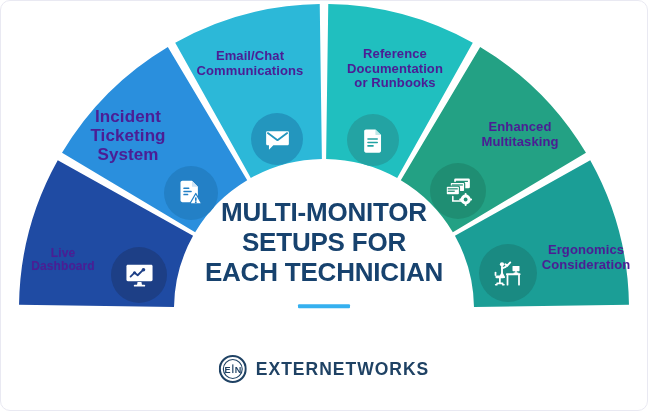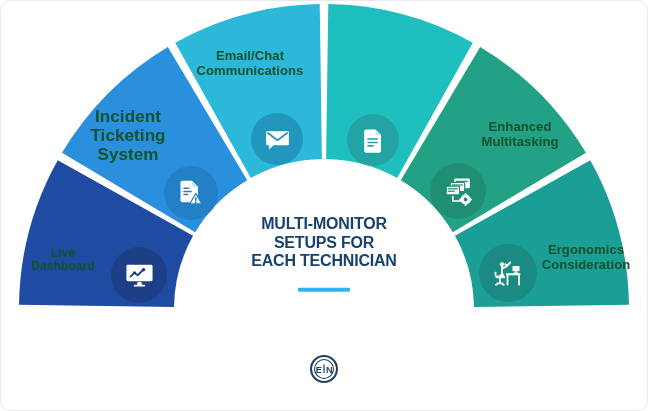--- a/index.html
+++ b/index.html
@@ -16,21 +16,21 @@
     border:1px solid #e9e9f2;
     border-radius:10px;
     box-sizing:border-box;
     overflow:hidden;
   }
   #wheel{position:absolute;left:0;top:0;width:648px;height:411px;}
 
   
   .seg-label{
     position:absolute;
-    color:#14532d;
+    color:#4c1d95;
     font-weight:bold;
     text-align:center;
     line-height:1.12;
     letter-spacing:.1px;
     transform:translate(-50%,-50%);
     white-space:pre-line;
     text-shadow:0 0 1px rgba(0,0,0,.05);
     pointer-events:none;
   }
 
@@ -47,21 +47,21 @@
   #center-block{
     position:absolute;
     left:323px;top:252px;
     transform:translate(-50%,-50%);
     width:250px;
     text-align:center;
   }
   #center-title{
     color:#17426e;
     font-weight:bold;
-    font-size:16px;
+    font-size:26px;
     line-height:1.16;
     letter-spacing:-0.2px;
     white-space:pre-line;
     font-stretch:condensed;
   }
   #title-rule{
     width:52px;height:4px;
     background:#35b0ef;
     margin:17px auto 0 auto;
     border-radius:1px;
@@ -114,20 +114,23 @@
                A 150 150 0 0 0 453.94 234.82 Z" fill="#1b9e96"></path>
     </svg>
 
   <div class="seg-label" style="left: 62px; top: 259px; font-size: 12px;">Live
 Dashboard</div>
   <div class="seg-label" style="left: 127px; top: 135px; font-size: 17px;">Incident
 Ticketing
 System</div>
   <div class="seg-label" style="left: 249px; top: 63px; font-size: 13px;">Email/Chat
 Communications</div>
+  <div class="seg-label" style="left: 394px; top: 68px; font-size: 13px;">Reference
+Documentation
+or Runbooks</div>
   <div class="seg-label" style="left: 585px; top: 257px; font-size: 13px;">Ergonomics
 Consideration</div>
   <div class="seg-label" style="left: 519px; top: 134px; font-size: 13px;">Enhanced
 Multitasking</div>
 
   <div class="icon-bubble" style="left: 138px; top: 274px; width: 56px; height: 56px; background: rgb(29, 63, 134);">
     <svg viewBox="0 0 24 24" fill="#ffffff" width="29" height="29">
       <path d="M2.4 3.2h19.2c.7 0 1.2.5 1.2 1.2v11.2c0 .7-.5 1.2-1.2 1.2H2.4c-.7 0-1.2-.5-1.2-1.2V4.4c0-.7.5-1.2 1.2-1.2z" fill="#ffffff"></path>
       <path d="M4.6 12.9l3.3-3.2 2.6 2.1 4.7-4.6" stroke="#1d3f86" stroke-width="1.5" fill="none" stroke-linecap="round" stroke-linejoin="round"></path>
       <circle cx="15.3" cy="7.2" r="1.5" fill="#1d3f86"></circle>
@@ -215,15 +218,16 @@
   </div>
 
   <div id="logo">
     <svg id="logo-mark" viewBox="0 0 40 40">
       <circle cx="20" cy="20" r="18.5" fill="none" stroke="#1f4264" stroke-width="3"></circle>
       <circle cx="20" cy="20" r="13.5" fill="none" stroke="#1f4264" stroke-width="1.6"></circle>
       <text x="12.6" y="25.4" font-family="'Liberation Sans',sans-serif" font-size="13" font-weight="bold" fill="#1f4264" text-anchor="middle">E</text>
       <rect x="19.2" y="13.4" width="1.7" height="12.4" fill="#1f4264"></rect>
       <text x="27.6" y="25.4" font-family="'Liberation Sans',sans-serif" font-size="13" font-weight="bold" fill="#1f4264" text-anchor="middle">N</text>
     </svg>
+    <div id="logo-text" style="color: rgb(31, 66, 100);">EXTERNETWORKS</div>
   </div>
 
 </div>
 
 </body></html>

